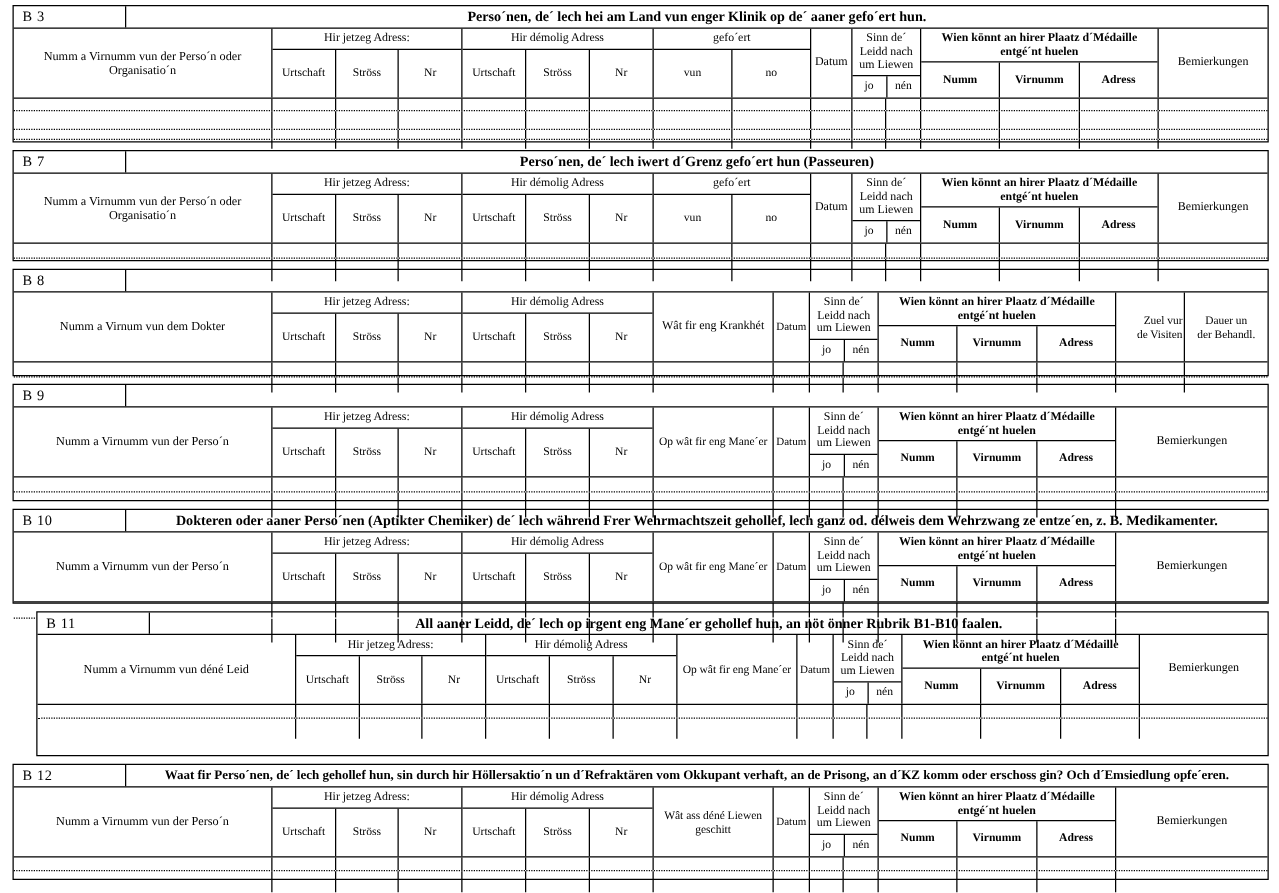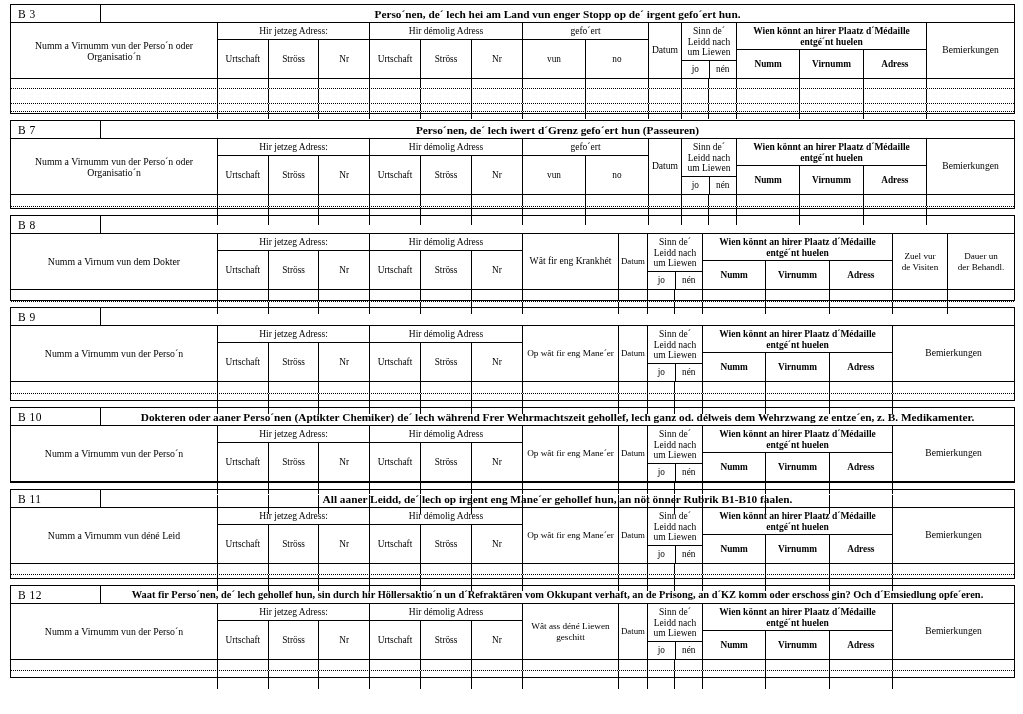--- a/index.html
+++ b/index.html
@@ -171,21 +171,21 @@
   }
 </style>
 </head>
 <body>
 
 <div id="page">
 
   <div class="section" style="height:110px;">
     <div class="title-row">
       <div class="sec-code">B  3</div>
-      <div class="sec-title">Perso´nen, de´ lech hei am Land vun enger Stopp  op de´ irgent gefo´ert hun.</div>
+      <div class="sec-title">Perso´nen, de´ lech hei am Land vun enger Klinik  op de´ aaner gefo´ert hun.</div>
     </div>
     <div class="hdr" style="height:55px;">
       <div class="cell name-cell" style="width:207px;flex:0 0 207px;">Numm a Virnumm vun der Perso´n oder Organisatio´n</div>
       <div class="cell twoline" style="width:152px;flex:0 0 152px;">
         <div class="t1">Hir jetzeg Adress:</div>
         <div class="t2">
           <span>Urtschaft</span>
           <span>Ströss</span>
           <span>Nr</span>
         </div>
@@ -453,21 +453,21 @@
           <span>Wien könnt an hirer Plaatz d´Médaille</span><br>
           <span>entgé´nt huelen</span>
         </div>
         <div class="wsub">
           <span>Numm</span>
           <span>Virnumm</span>
           <span>Adress</span>
         </div>
       </div>
       <div class="cell" style="width:55px;flex:0 0 55px;">
-        <div class="stacked" style="align-items:center;">
+        <div class="stacked" style="align-items:flex-end;">
           <span>Zuel vur</span>
           <span>de Visiten</span>
         </div>
       </div>
       <div class="cell" style="flex:1 1 auto;">
         <div class="stacked" style="align-items:center;">
           <span>Dauer un</span>
           <span>der Behandl.</span>
         </div>
       </div>
@@ -690,21 +690,21 @@
         <div class="dotline" style="width:27.5px;flex:0 0 27.5px;"></div>
           <div style="width:27.5px;flex:0 0 27.5px;"></div>
         <div class="dotline" style="width:63.3px;flex:0 0 63.3px;"></div>
           <div class="dotline" style="width:63.3px;flex:0 0 63.3px;"></div>
           <div style="width:63.4px;flex:0 0 63.4px;"></div>
         <div style="flex:1 1 auto;"></div>
       </div>
     </div>
   </div>
 
-  <div class="section" style="height:90px;">
+  <div class="section" style="height:116px;margin-left:19px;">
     <div class="title-row">
       <div class="sec-code">B  11</div>
       <div class="sec-title">All aaner Leidd, de´ lech op irgent eng Mane´er gehollef hun, an nöt önner Rubrik B1-B10 faalen.</div>
     </div>
     <div class="hdr" style="height:55px;">
       <div class="cell name-cell" style="width:207px;flex:0 0 207px;">Numm a Virnumm vun déné Leid</div>
       <div class="cell twoline" style="width:152px;flex:0 0 152px;">
         <div class="t1">Hir jetzeg Adress:</div>
         <div class="t2">
           <span>Urtschaft</span>

